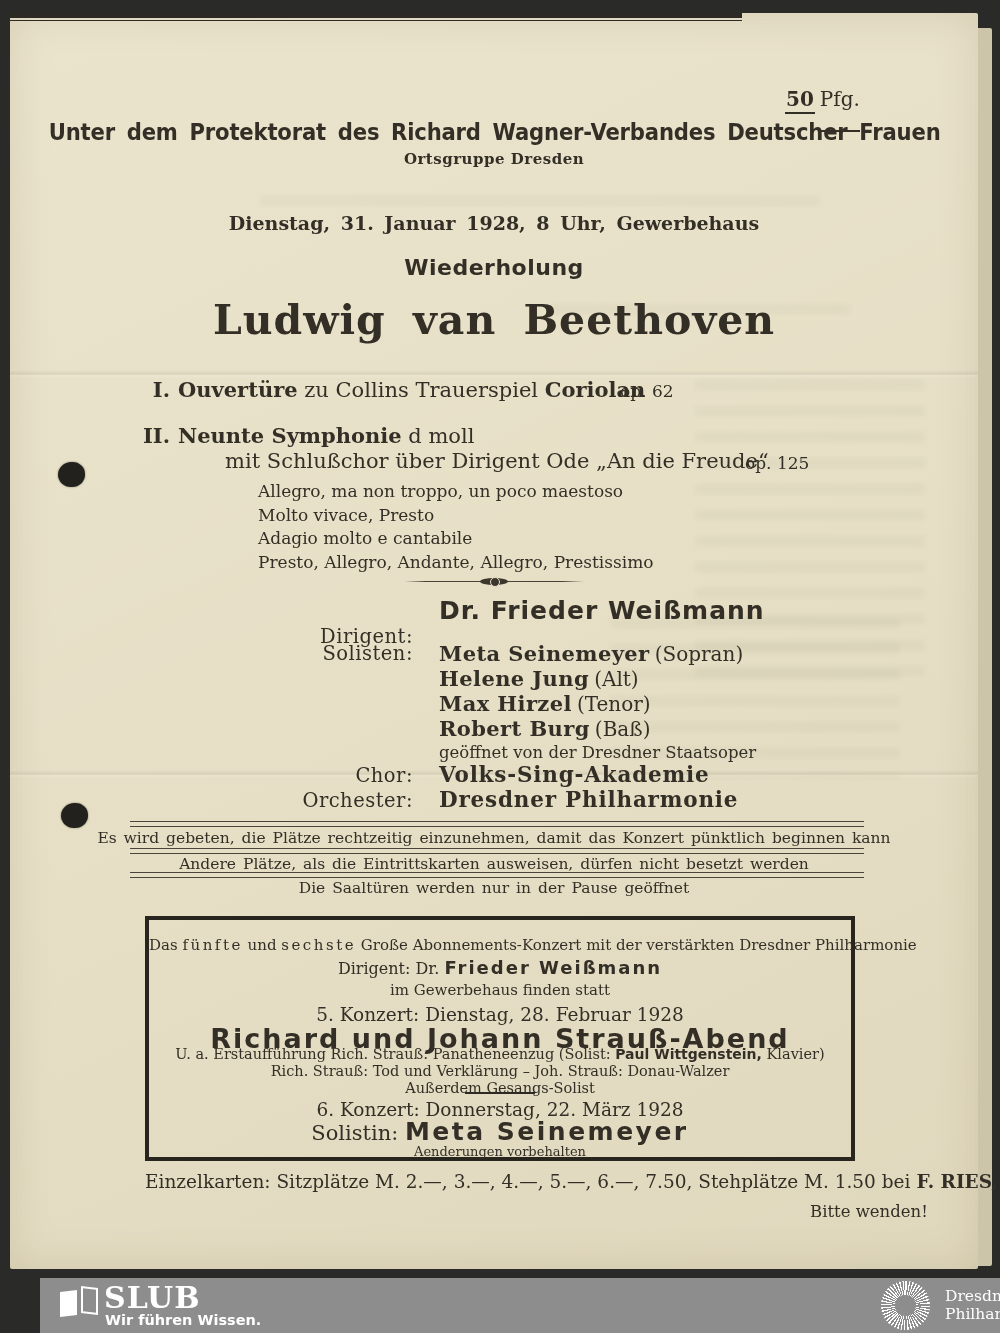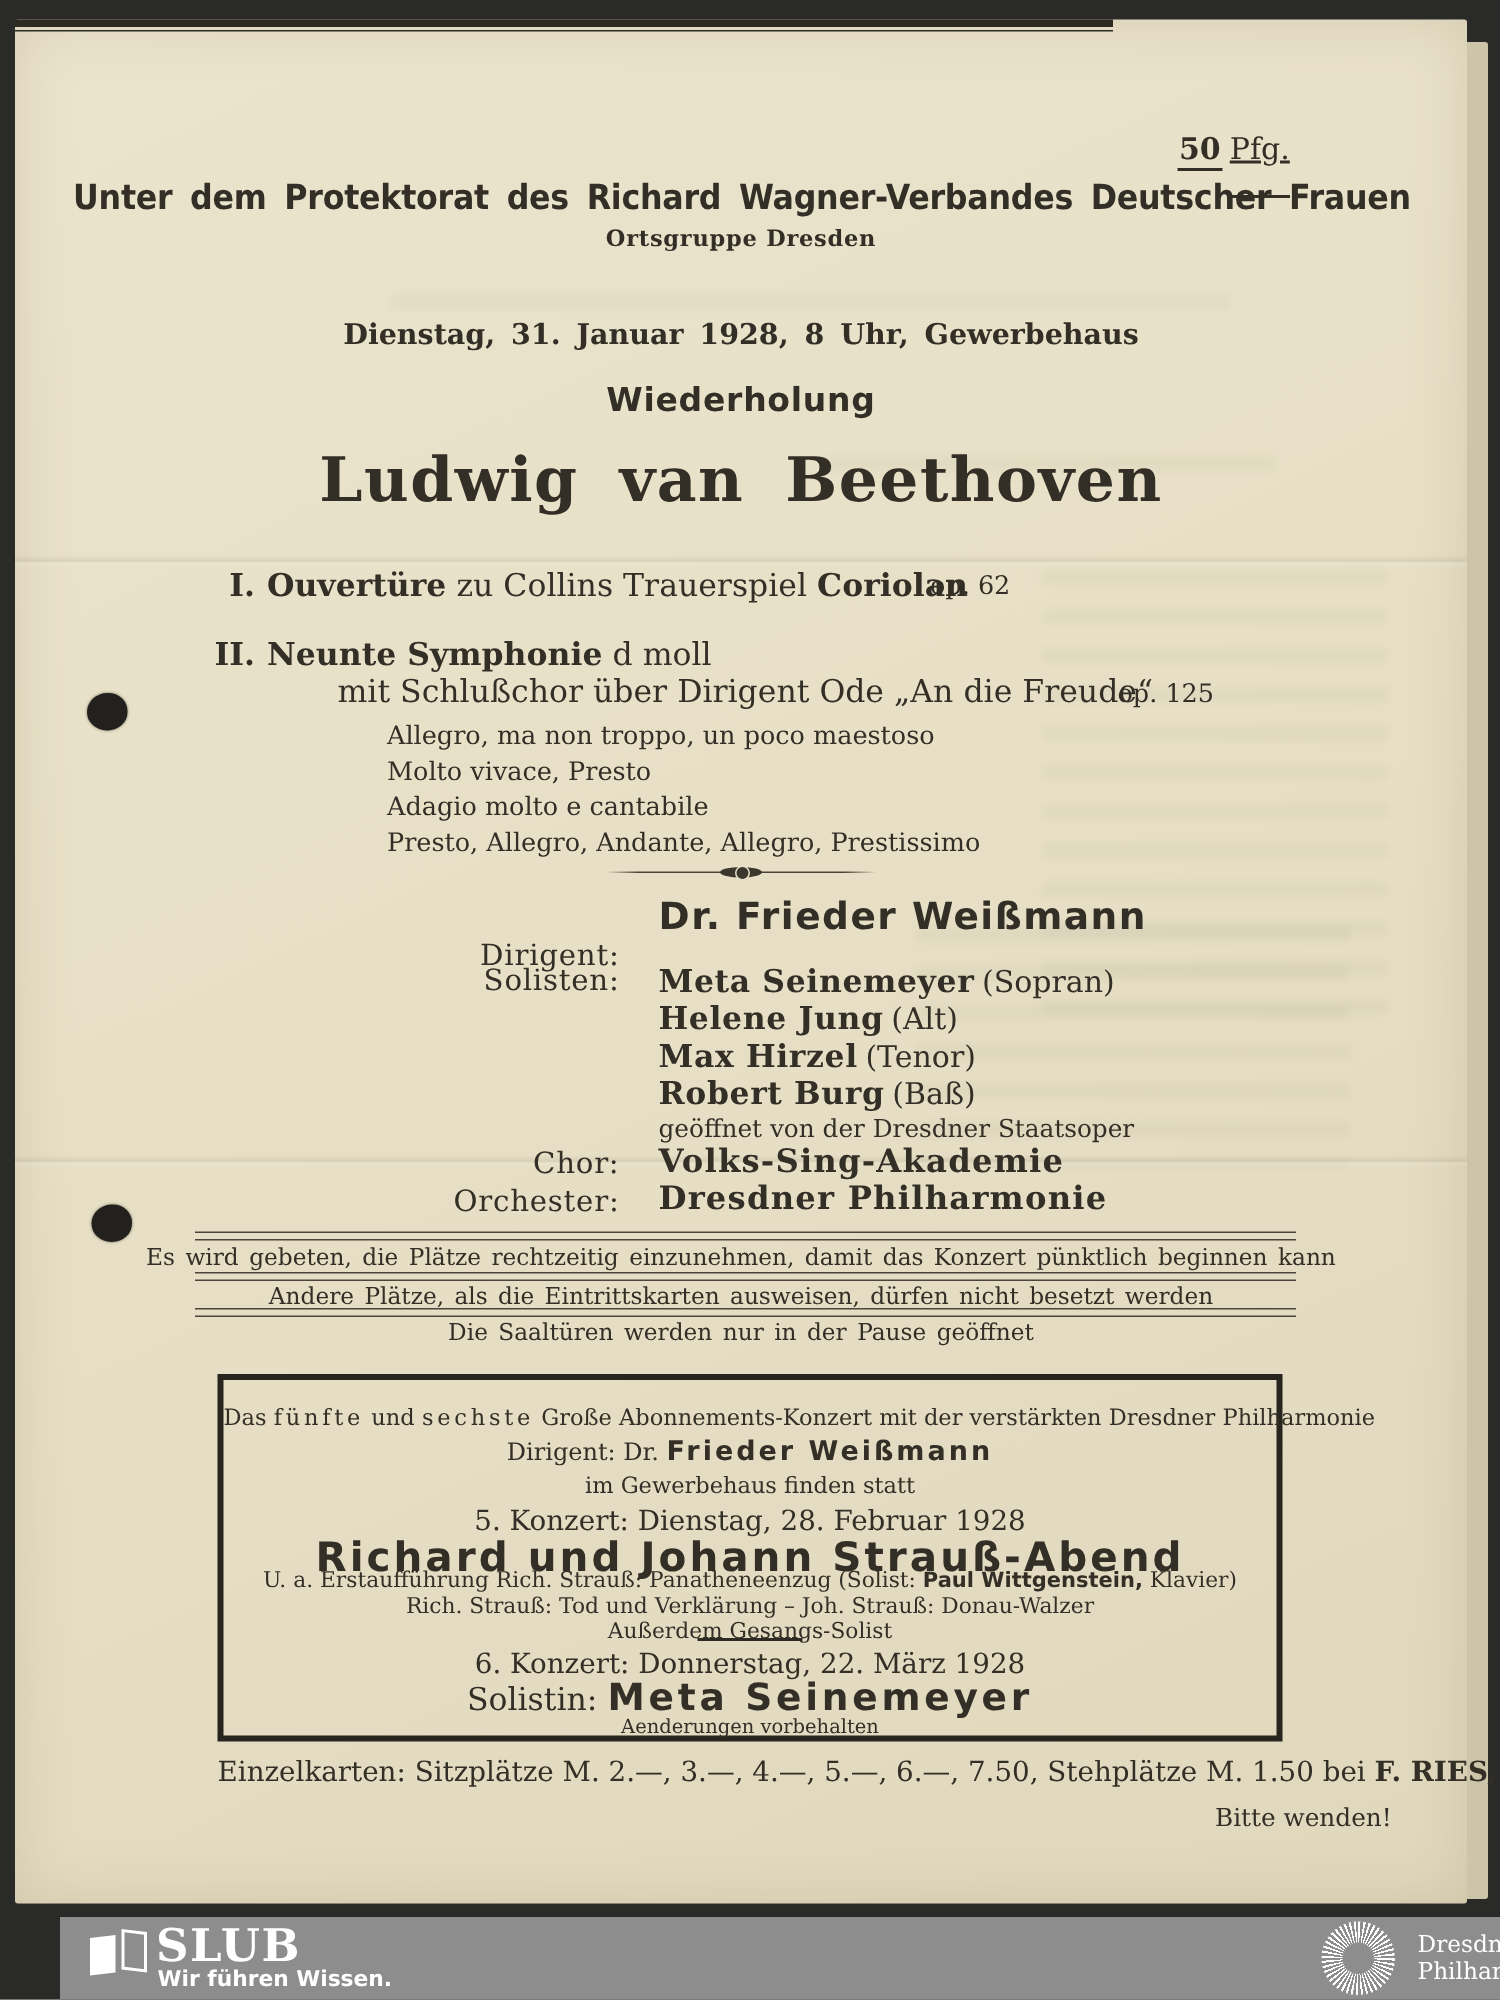--- a/index.html
+++ b/index.html
@@ -20,21 +20,21 @@
   .ghost{position:absolute;opacity:.08;filter:blur(2.5px);
     background:repeating-linear-gradient(180deg,rgba(100,108,76,0) 0 5px,rgba(100,108,76,.6) 5px 15px,rgba(100,108,76,0) 15px 26px);}
 
   .ink{color:#332f26;}
   .abs{position:absolute;}
   .ctr{left:0;width:968px;text-align:center;}
 
   
   .price{left:775px;top:74px;font-size:20px;white-space:nowrap;}
   .price .amt{font-weight:bold;border-bottom:2px solid #332f26;padding:0 1px 1px 1px;margin-right:5px;}
-  .price .unit{border-bottom:2px solid #332f26;padding-bottom:19px;text-decoration:underline;}
+  .price .unit{border-bottom:2px solid #332f26;padding-bottom:19px;}
 
   .patronage{top:106px;font-family:"DejaVu Sans",sans-serif;font-weight:bold;font-size:23px;
     letter-spacing:-0.2px;word-spacing:5px;transform:scaleX(.92);transform-origin:center;white-space:nowrap;}
   .patronage-sub{top:137px;font-weight:bold;font-size:15px;letter-spacing:.5px;}
   .thickrule{left:120px;top:157px;width:732px;height:2px;border-top:5px solid #2d2a23;border-bottom:1px solid #2d2a23;}
 
   .event-line{top:199px;font-weight:bold;font-size:19px;word-spacing:4px;}
   .repeat{top:242px;font-family:"DejaVu Sans",sans-serif;font-weight:bold;font-size:22px;letter-spacing:.5px;}
   .composer{top:283px;font-weight:bold;font-size:41px;word-spacing:12px;letter-spacing:1px;}
 

